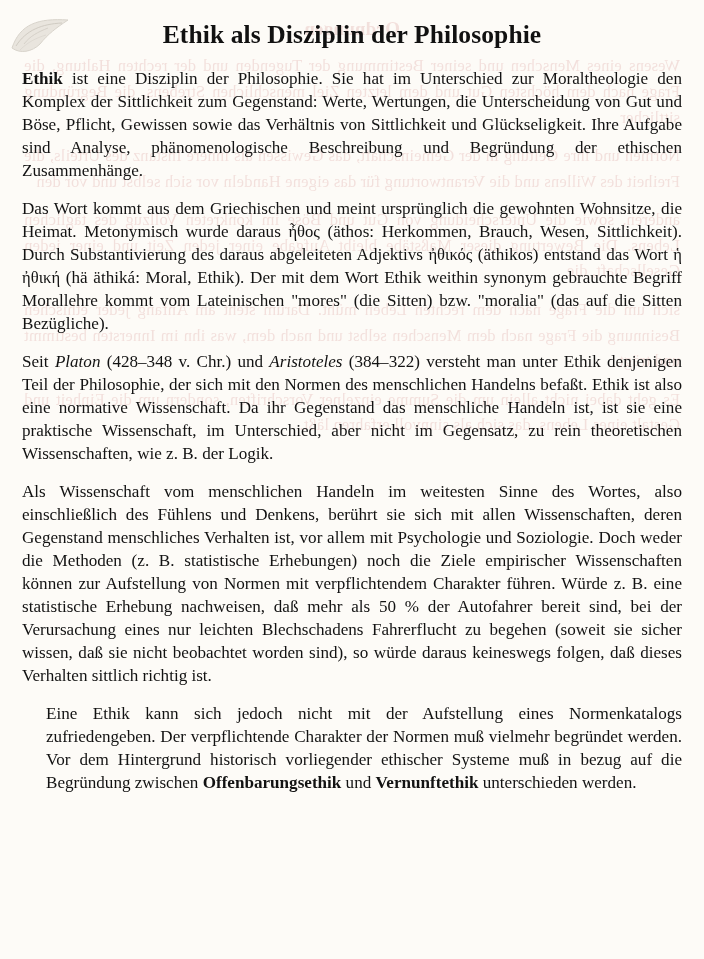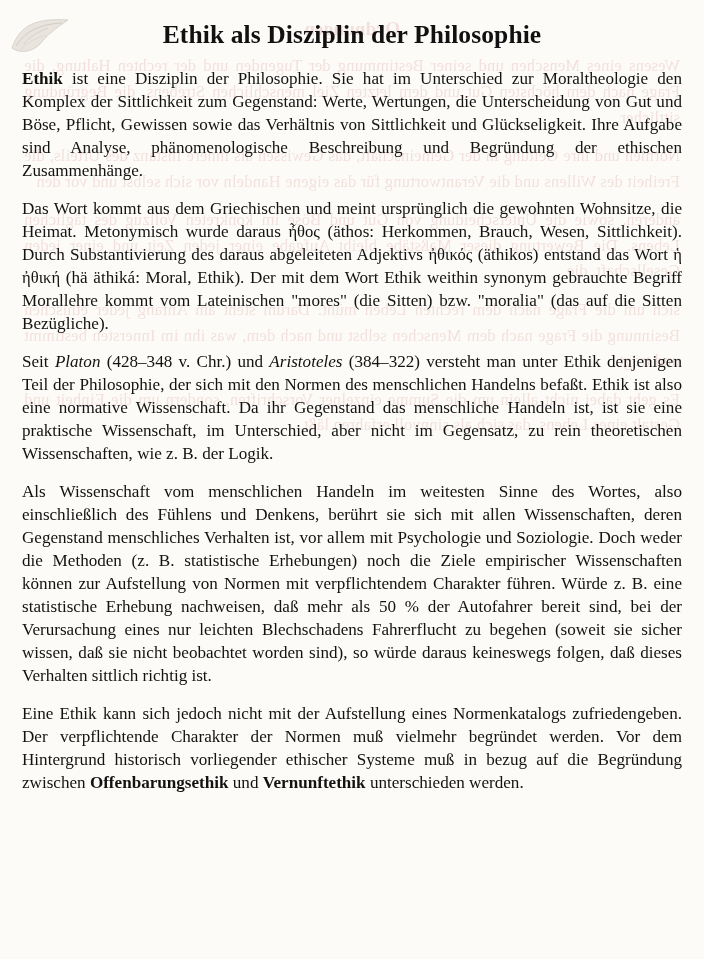--- a/index.html
+++ b/index.html
@@ -69,21 +69,21 @@
   }
 
   p.para {
     font-size: 17.1px;
     line-height: 1.345;
     text-align: justify;
     margin: 0 0 15px 0;
     color: #121212;
     hyphens: manual;
   }
-  p.para:last-child { margin-bottom: 0; }
+  p.para:last-child { margin-bottom: 0; margin-left: 24px; }
 
   b, .b { font-weight: bold; font-family: Liberation Serif, serif; }
   i, .i { }
 
   .greek { font-family: Liberation Serif, serif; font-size: 16.6px; }
 </style>
 </head>
 <body>
 
 <div class="bleed" aria-hidden="true">

